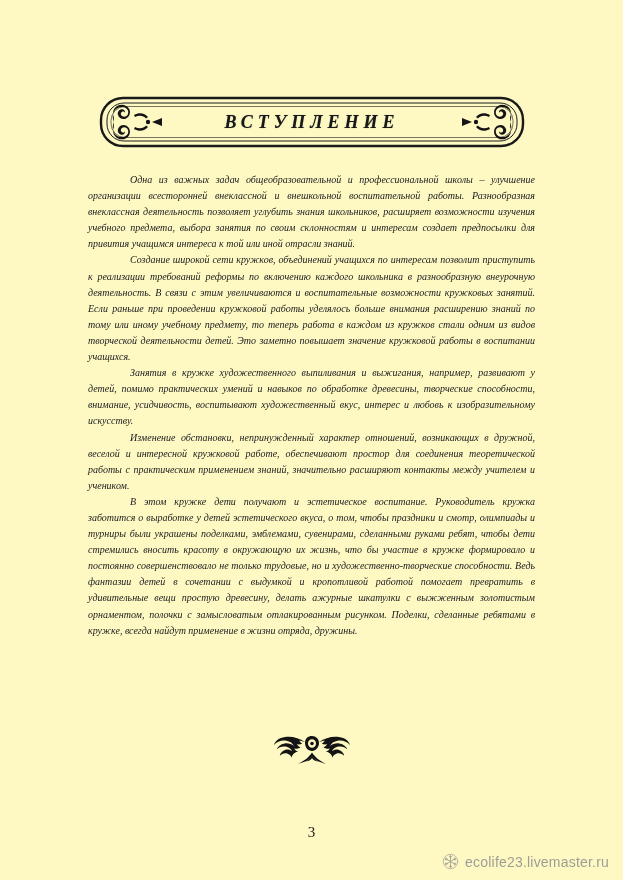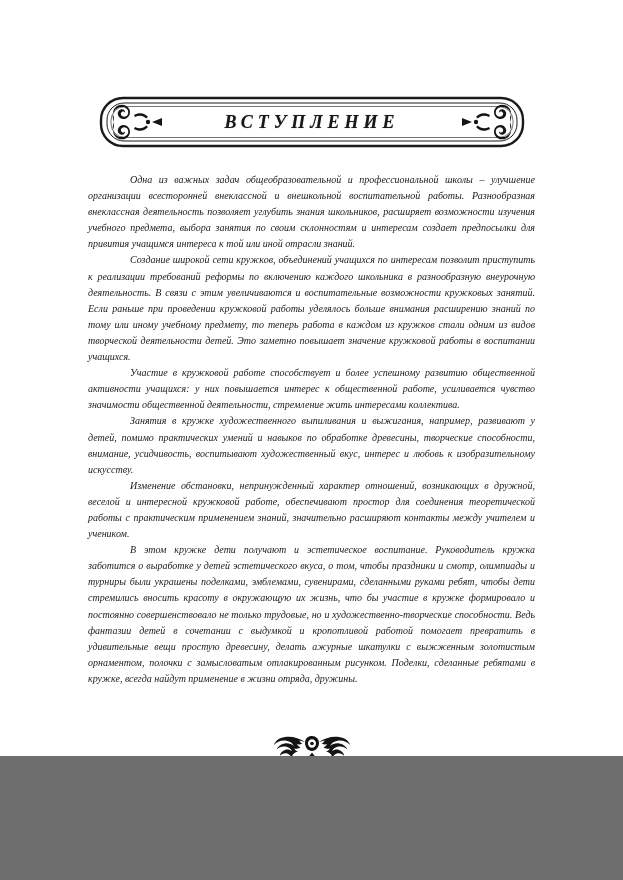--- a/index.html
+++ b/index.html
@@ -3,22 +3,22 @@
 <meta charset="utf-8">
 <style>
   html, body {
     margin: 0;
     padding: 0;
     background: #6e6e6e;
   }
   .page {
     position: relative;
     width: 623px;
-    height: 756px;
-    background: #ffffff;
+    height: 880px;
+    background: #fef9c3;
     overflow: hidden;
     font-family: "Liberation Serif", "DejaVu Serif", serif;
     color: #171717;
   }
 
   
   .header-ornament {
     position: absolute;
     left: 96px;
     top: 92px;
@@ -144,21 +144,20 @@
         <circle cx="52" cy="30" r="2.2"></circle>
         <path d="M56 30l10-4v8z"></path>
       </g>
     </svg>
     <div class="header-title">ВСТУПЛЕНИЕ</div>
   </div>
 
   <div class="body-text">
     <p>Одна из важных задач общеобразовательной и профессиональной школы – улучшение организации всесторонней внеклассной и внешкольной воспитательной работы. Разнообразная внеклассная деятельность позволяет углубить знания школьников, расширяет возможности изучения учебного предмета, выбора занятия по своим склонностям и интересам создает предпосылки для привития учащимся интереса к той или иной отрасли знаний.</p>
     <p>Создание широкой сети кружков, объединений учащихся по интересам позволит приступить к реализации требований реформы по включению каждого школьника в разнообразную внеурочную деятельность. В связи с этим увеличиваются и воспитательные возможности кружковых занятий. Если раньше при проведении кружковой работы уделялось больше внимания расширению знаний по тому или иному учебному предмету, то теперь работа в каждом из кружков стали одним из видов творческой деятельности детей. Это заметно повышает значение кружковой работы в воспитании учащихся.</p>
-    <p>Участие в кружковой работе способствует и более успешному развитию общественной активности учащихся: у них повышается интерес к общественной работе, усиливается чувство значимости общественной деятельности, стремление жить интересами коллектива.</p>
     <p>Занятия в кружке художественного выпиливания и выжигания, например, развивают у детей, помимо практических умений и навыков по обработке древесины, творческие способности, внимание, усидчивость, воспитывают художественный вкус, интерес и любовь к изобразительному искусству.</p>
     <p>Изменение обстановки, непринужденный характер отношений, возникающих в дружной, веселой и интересной кружковой работе, обеспечивают простор для соединения теоретической работы с практическим применением знаний, значительно расширяют контакты между учителем и учеником.</p>
     <p>В этом кружке дети получают и эстетическое воспитание. Руководитель кружка заботится о выработке у детей эстетического вкуса, о том, чтобы праздники и смотр, олимпиады и турниры были украшены поделками, эмблемами, сувенирами, сделанными руками ребят, чтобы дети стремились вносить красоту в окружающую их жизнь, что бы участие в кружке формировало и постоянно совершенствовало не только трудовые, но и художественно-творческие способности. Ведь фантазии детей в сочетании с выдумкой и кропотливой работой помогает превратить в удивительные вещи простую древесину, делать ажурные шкатулки с выжженным золотистым орнаментом, полочки с замысловатым отлакированным рисунком. Поделки, сделанные ребятами в кружке, всегда найдут применение в жизни отряда, дружины.</p>
   </div>
 
   <div class="footer-ornament">
     <svg viewBox="0 0 132 42" xmlns="http://www.w3.org/2000/svg" aria-hidden="true">
       <g fill="#141414">
 
         <path d="M66 8c4 0 7 3 7 7s-3 8-7 8-7-3.6-7-8 3-7 7-7zm0 3.2c-2.3 0-4 2-4 4.2s1.7 4.3 4 4.3 4-2 4-4.3-1.7-4.2-4-4.2z"></path>
@@ -169,14 +168,28 @@
         <path transform="translate(132,0) scale(-1,1)" d="M59 14c-6-4-13-6-20-5-6 .9-10 4-11 8 3-3.4 7.6-5 12.4-4.2 3.6.6 6.4 2.6 7.6 5.2-2.6-2.2-6-3.2-9.4-2.6-4 .7-7 3-8 6 2.6-2.6 6.4-3.6 10-2.6 2.6.7 4.6 2.4 5.4 4.4-2-1.5-4.6-2-7-1.2-3 1-5 3.4-5.2 6 2-2.4 5.2-3.3 8-2.2 1.8.7 3.2 2.1 3.7 3.7.8-3 3.4-5.4 6.6-6.2-1.6-.3-3.2-1.4-4-2.9 2.2.6 4.6.2 6.4-1.2-1.6-.4-3-1.6-3.6-3.1 1.8.6 3.8.3 5.4-.7-1.4-.5-2.5-1.6-2.9-3z"></path>
 
         <path d="M66 24.5c-3 4.5-8 9-14 11 6.5-.6 11.6-3.6 14-7.2 2.4 3.6 7.5 6.6 14 7.2-6-2-11-6.5-14-11z"></path>
         <path d="M66 27c-1.2 2.6-3.4 5-6 6.6 3-.6 5.2-2 6-3.6.8 1.6 3 3 6 3.6-2.6-1.6-4.8-4-6-6.6z"></path>
       </g>
     </svg>
   </div>
 
   <div class="page-number">3</div>
 
+  <div class="watermark">
+    <span class="wm-icon">
+      <svg viewBox="0 0 24 24" xmlns="http://www.w3.org/2000/svg" aria-hidden="true">
+        <g stroke="#8e8e8e" stroke-width="1.2" fill="none" stroke-linecap="round">
+          <circle cx="12" cy="12" r="10.2" stroke-width="1"></circle>
+          <path d="M12 3.5v17M4.6 7.75l14.8 8.5M4.6 16.25l14.8-8.5"></path>
+          <path d="M12 6.2l-1.8-1.8M12 6.2l1.8-1.8M12 17.8l-1.8 1.8M12 17.8l1.8 1.8"></path>
+          <path d="M7 9.3l-2.4.2M7 9.3l-.6-2.3M17 14.7l2.4-.2M17 14.7l.6 2.3"></path>
+          <path d="M7 14.7l-2.4-.2M7 14.7l-.6 2.3M17 9.3l2.4.2M17 9.3l.6-2.3"></path>
+        </g>
+      </svg>
+    </span>
+    <span>ecolife23.livemaster.ru</span>
+  </div>
 
 </div>
 
 </body></html>

